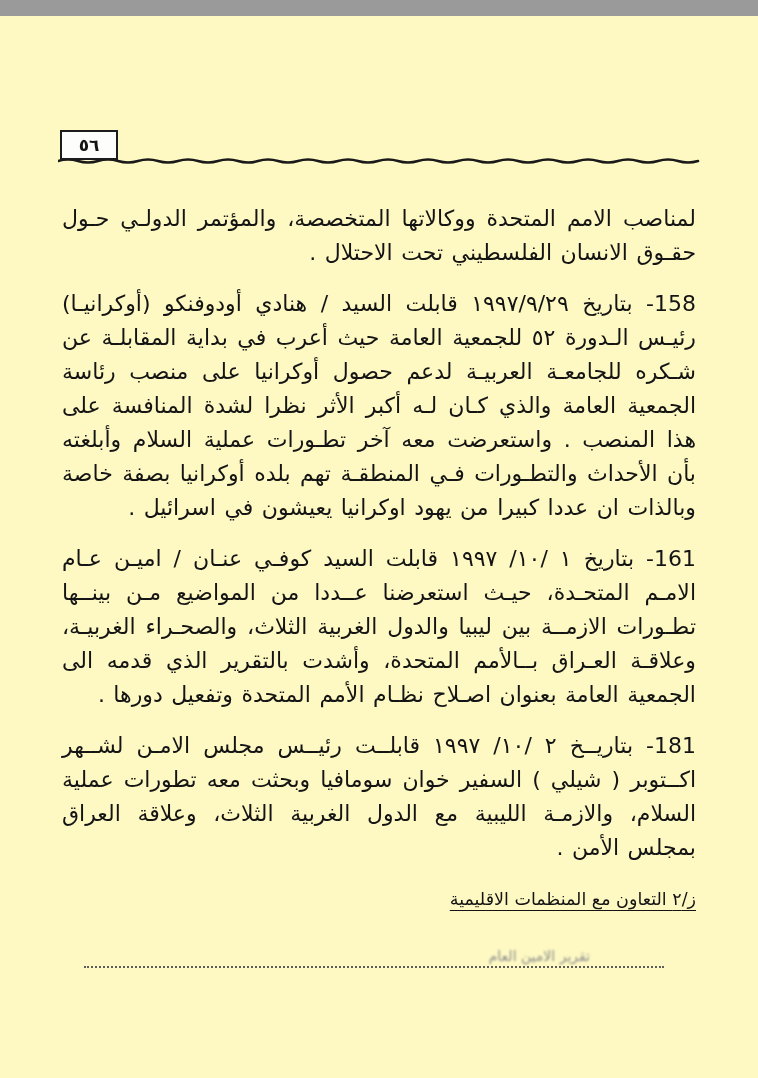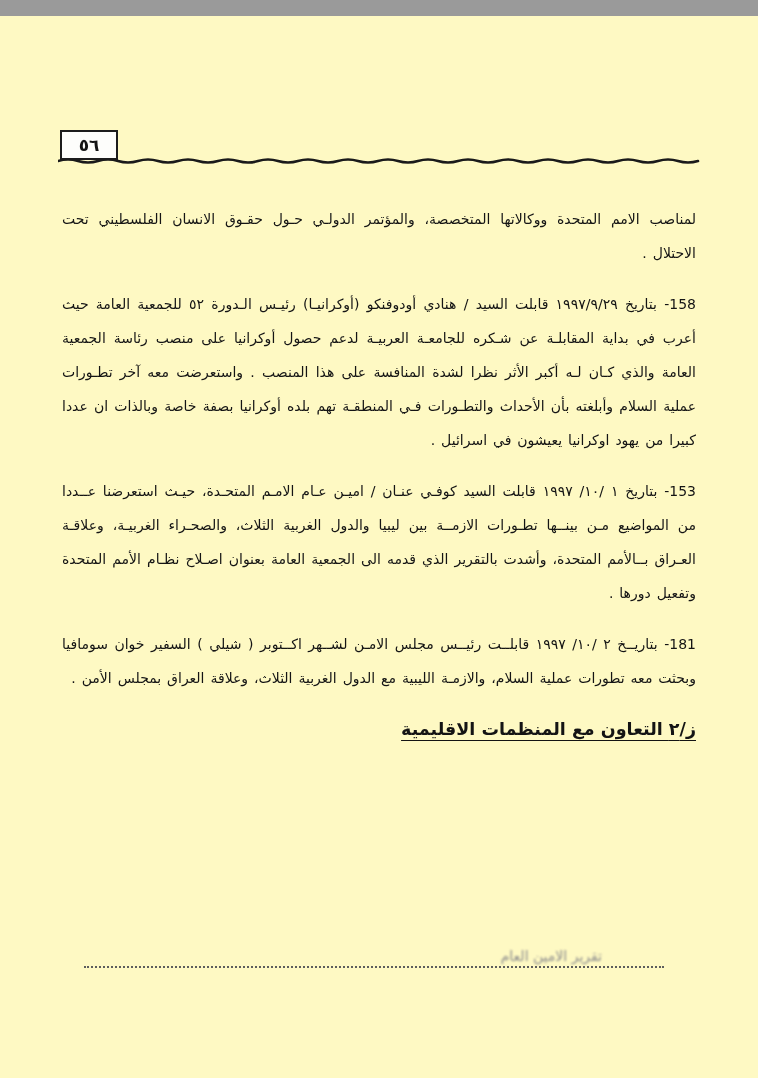--- a/index.html
+++ b/index.html
@@ -43,51 +43,51 @@
 
   .content {
     position: absolute;
     top: 186px;
     right: 62px;
     left: 62px;
   }
 
   .intro, .para {
     margin: 0 0 17px 0;
-    font-size: 14px;
+    font-size: 22px;
     line-height: 34px;
     text-align: justify;
     text-align-last: right;
     word-spacing: 1.5px;
   }
 
   .para .num { white-space: nowrap; }
 
   .section-heading {
     margin: 10px 0 14px 0;
     font-size: 17.5px;
-    font-weight: bold;
+    font-weight: normal;
     line-height: 34px;
     text-decoration: underline;
     text-underline-offset: 5px;
   }
 
   .footer-rule {
     position: absolute;
     left: 84px;
     right: 94px;
     top: 938px;
     height: 14px;
     border-bottom: 2px dotted #5d5d5d;
   }
 
   .footer-text {
     position: absolute;
     top: 932px;
-    right: 156px;
+    right: 168px;
     font-size: 14px;
     color: #8f8f8f;
     filter: blur(0.9px);
     letter-spacing: 1px;
   }
 </style>
 </head>
 <body>
 
 <div class="page">
@@ -103,21 +103,21 @@
   <div class="content">
 
     <p class="intro">لمناصب الامم المتحدة ووكالاتها المتخصصة،  والمؤتمر الدولـي حـول حقـوق الانسان الفلسطيني تحت الاحتلال .</p>
 
     <p class="para">
       <span class="num">158-</span>
       <span>بتاريخ ١٩٩٧/٩/٢٩ قابلت السيد / هنادي أودوفنكو (أوكرانيـا) رئيـس الـدورة ٥٢ للجمعية العامة حيث أعرب في بداية المقابلـة عن شـكره للجامعـة العربيـة لدعم حصول أوكرانيا على منصب رئاسة الجمعية العامة والذي كـان لـه أكبر الأثر نظرا لشدة المنافسة على هذا المنصب . واستعرضت معه آخر تطـورات عملية السلام وأبلغته بأن الأحداث والتطـورات فـي المنطقـة تهم بلده أوكرانيا بصفة خاصة وبالذات ان عددا كبيرا من يهود اوكرانيا يعيشون في اسرائيل .</span>
     </p>
 
     <p class="para">
-      <span class="num">153-</span>
+      <span class="num">161-</span>
       <span>بتاريخ ١ /١٠/ ١٩٩٧ قابلت السيد كوفـي عنـان / اميـن عـام الامـم المتحـدة، حيـث استعرضنا عــددا من المواضيع مـن بينــها تطـورات الازمــة بين ليبيا والدول الغربية الثلاث، والصحـراء الغربيـة، وعلاقـة العـراق بــالأمم المتحدة، وأشدت بالتقرير الذي قدمه الى الجمعية العامة بعنوان اصـلاح نظـام الأمم المتحدة وتفعيل دورها .</span>
     </p>
 
     <p class="para">
       <span class="num">181-</span>
       <span>بتاريــخ ٢ /١٠/ ١٩٩٧ قابلــت رئيــس مجلس الامـن لشــهر اكــتوبر ( شيلي ) السفير خوان سومافيا وبحثت معه تطورات عملية السلام، والازمـة الليبية مع الدول الغربية الثلاث، وعلاقة العراق بمجلس الأمن .</span>
     </p>
 
     <h3 class="section-heading">ز/٢ التعاون مع المنظمات الاقليمية</h3>
 

